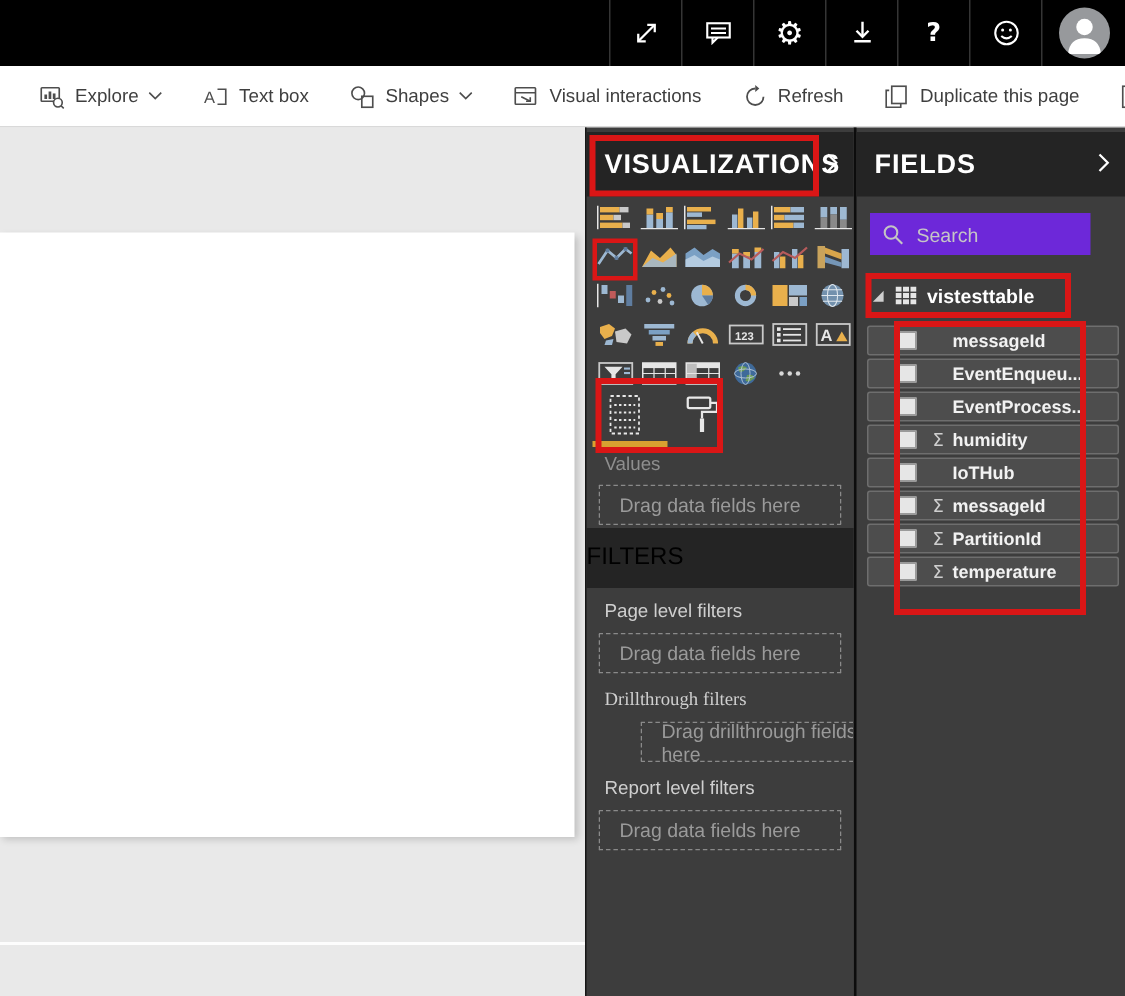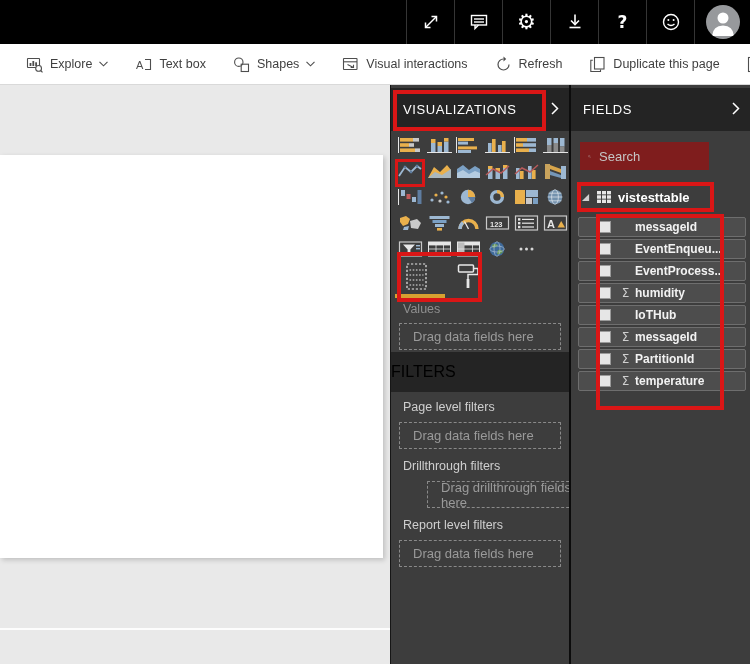--- a/index.html
+++ b/index.html
@@ -28,21 +28,21 @@
   .canvas-area { position:absolute; left:0; top:85px; width:390px; height:579px; background:#e9e9e9; }
   .report-page { position:absolute; left:0; top:70px; width:383px; height:403px; background:#fff;
                  box-shadow:2px 2px 5px rgba(0,0,0,0.18); }
   .bottom-divider { position:absolute; left:0; top:543px; width:390px; height:2px; background:#fdfdfd; }
   
   .panel { position:absolute; top:85px; height:579px; background:#3d3d3d; }
   .viz-panel { left:390px; width:179px; border-left:1px solid #161616; }
   .fields-panel { left:569px; width:181px; border-left:2px solid #0c0c0c; }
   .panel-header { position:absolute; left:0; top:3px; width:100%; height:43px; background:#242424;
                   display:flex; align-items:center; cursor:pointer; }
-  .panel-header .ph-title { color:#fff; font-size:13px; font-weight:normal; letter-spacing:0.6px;
+  .panel-header .ph-title { color:#fff; font-size:18px; font-weight:bold; letter-spacing:0.6px;
                             padding-left:12px; }
   .panel-header .ph-chev { position:absolute; right:10px; top:14px; }
   .section-header { position:absolute; left:0; width:100%; height:40px; background:#242424;
                     display:flex; align-items:center; }
   
   .viz-grid { position:absolute; left:7px; top:52px; width:166px; display:grid;
               grid-template-columns:repeat(6, 25px); column-gap:4px; row-gap:10px; }
   .viz-cell { width:25px; height:16px; cursor:pointer; }
   .viz-cell svg { display:block; }
   .viz-ellipsis { color:#d8d8d8; font-size:13px; font-weight:bold; letter-spacing:1px;
@@ -53,21 +53,21 @@
              cursor:pointer; position:relative; }
   .viz-tab.active::after { content:""; position:absolute; left:4px; right:-2px; bottom:2px;
                            height:4px; background:#d8a130; }
   
   .well-label { position:absolute; left:12px; color:#8f8f8f; font-size:12.5px; }
   .filter-label { position:absolute; left:12px; color:#cfcfcf; font-size:12.5px; }
   .drag-box { position:absolute; left:8px; width:162px; height:27px; border:1px dashed #8a8a8a;
               border-radius:1px; display:flex; align-items:center; padding-left:13px;
               color:#9a9a9a; font-size:13px; cursor:pointer; }
   
-  .search-box { position:absolute; left:9px; top:57px; width:129px; height:28px; background:#7f1d1d;
+  .search-box { position:absolute; left:9px; top:57px; width:147px; height:28px; background:#6d28d9;
                 display:flex; align-items:center; padding-left:8px; gap:8px; }
   .search-box input { background:transparent; border:none; outline:none; color:#e0e0e0;
                       font-size:13px; width:110px; font-family:"Liberation Sans", sans-serif; }
   .search-box input::placeholder { color:#c6c6c6; }
   .table-row { position:absolute; left:0; top:99px; width:100%; height:26px; display:flex;
                align-items:center; gap:7px; padding-left:10px; cursor:pointer; }
   .table-row .tname { color:#fff; font-size:13px; font-weight:bold; }
   .field-row { position:absolute; left:7px; width:168px; height:20px; background:#4d4d4d;
                border:1px solid #6e6e6e; border-radius:2px; display:flex; align-items:center;
                padding-left:20px; cursor:pointer; }
@@ -490,21 +490,21 @@
     <span>Drag data fields here</span>
   </div>
 
   <div class="section-header" style="top:267px;">
     <span class="ph-title">FILTERS</span>
   </div>
   <span class="filter-label" style="top:315px;">Page level filters</span>
   <div class="drag-box" style="top:337px;">
     <span>Drag data fields here</span>
   </div>
-  <span class="filter-label" style="top:374px;">Drillthrough filters</span>
+  <span class="filter-label" style="top:374px;font-family:Liberation Serif, serif;">Drillthrough filters</span>
   <div class="drag-box" style="top:396px;margin-left:28px;">
     <span>Drag drillthrough fields here</span>
   </div>
   <span class="filter-label" style="top:433px;">Report level filters</span>
   <div class="drag-box" style="top:455px;">
     <span>Drag data fields here</span>
   </div>
 </div>
 
 <div class="panel fields-panel">

